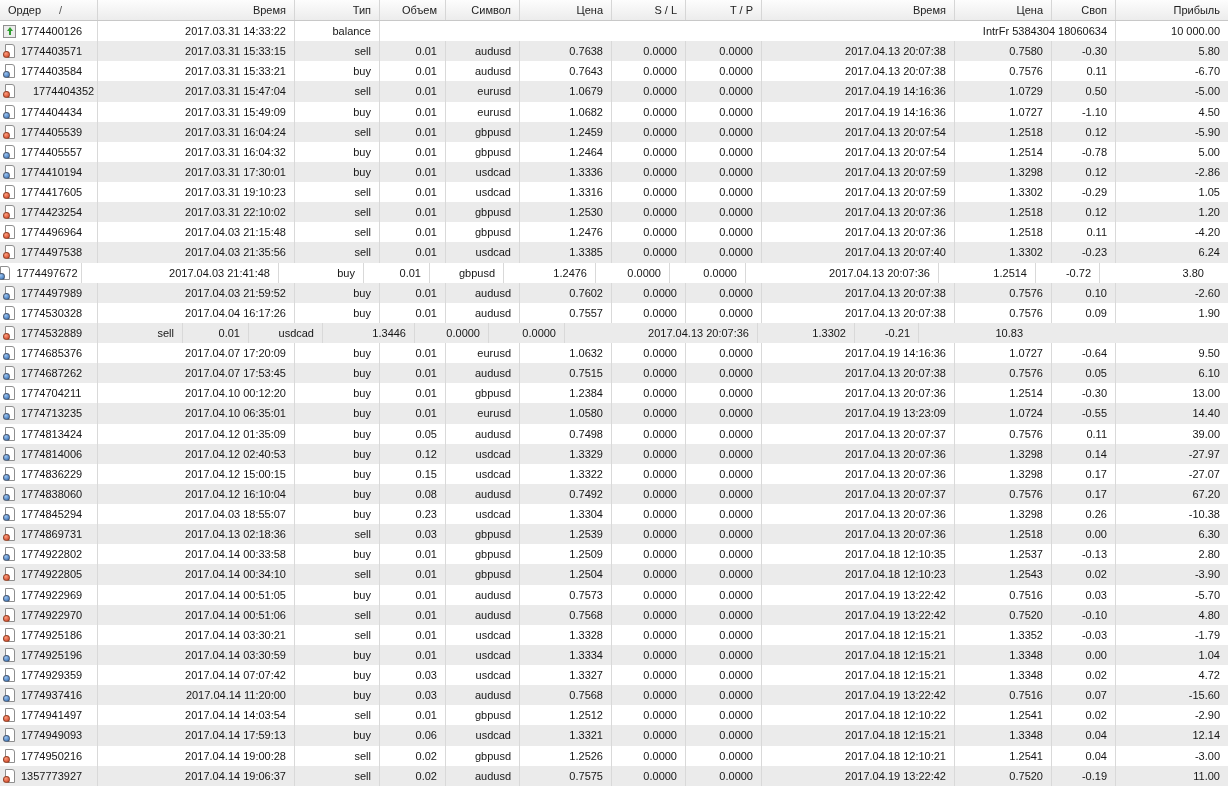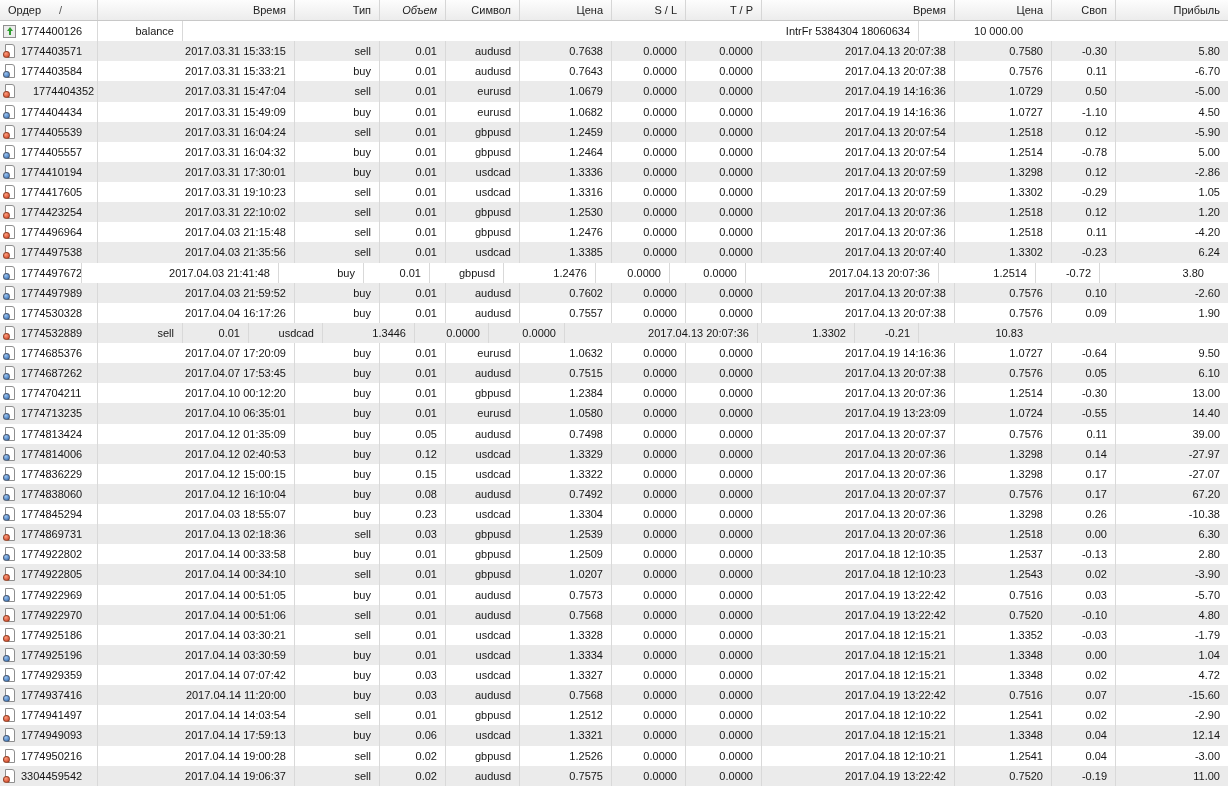--- a/index.html
+++ b/index.html
@@ -61,21 +61,21 @@
       <div class="hcell" style="width: 98px;">
         <span>Ордер</span>
         <span class="sort-ind">/</span>
       </div>
       <div class="hcell right" style="width: 197px;">
         <span>Время</span>
       </div>
       <div class="hcell right" style="width: 85px;">
         <span>Тип</span>
       </div>
-      <div class="hcell right" style="width: 66px; font-style: italic;">
+      <div class="hcell right" style="width: 66px;">
         <span>Объем</span>
       </div>
       <div class="hcell right" style="width: 74px;">
         <span>Символ</span>
       </div>
       <div class="hcell right" style="width: 92px;">
         <span>Цена</span>
       </div>
       <div class="hcell right" style="width: 74px;">
         <span>S / L</span>
@@ -98,20 +98,21 @@
     </div>
   <div class="rows" id="rows-container">
       <div class="row">
         <div class="cell left" style="width: 98px;">
           <span class="balance-icon">
             <span class="bal-tri" style="border-bottom-color: rgb(47, 158, 47);"></span>
             <span class="bal-stem" style="background: rgb(47, 158, 47);"></span>
           </span>
           <span class="order-num">1774400126</span>
         </div>
+        <div class="cell" style="width: 197px;">2017.03.31 14:33:22</div>
         <div class="cell" style="width: 85px;">balance</div>
         <div class="cell noborder" style="width: 382px;"></div>
         <div class="cell" style="width: 354px;">IntrFr 5384304 18060634</div>
         <div class="cell last" style="width: 112px;">10 000.00</div>
       </div>
       <div class="row striped">
         <div class="cell left" style="width: 98px;">
           <span class="doc-icon">
             <span class="doc-page"></span>
             <span class="doc-ball" style="background: radial-gradient(circle at 35% 30%, rgb(255, 157, 125), rgb(204, 61, 31));"></span>
@@ -324,21 +325,21 @@
         <div class="cell" style="width: 74px;">usdcad</div>
         <div class="cell" style="width: 92px;">1.3385</div>
         <div class="cell" style="width: 74px;">0.0000</div>
         <div class="cell" style="width: 76px;">0.0000</div>
         <div class="cell" style="width: 193px;">2017.04.13 20:07:40</div>
         <div class="cell" style="width: 97px;">1.3302</div>
         <div class="cell" style="width: 64px;">-0.23</div>
         <div class="cell last" style="width: 112px;">6.24</div>
       </div>
       <div class="row">
-        <div class="cell left" style="width: 82px;">
+        <div class="cell left" style="width: 82px; justify-content: center;">
           <span class="doc-icon">
             <span class="doc-page"></span>
             <span class="doc-ball" style="background: radial-gradient(circle at 35% 30%, rgb(156, 196, 240), rgb(47, 108, 181));"></span>
           </span>
           <span class="order-num">1774497672</span>
         </div>
         <div class="cell" style="width: 197px;">2017.04.03 21:41:48</div>
         <div class="cell" style="width: 85px;">buy</div>
         <div class="cell" style="width: 66px;">0.01</div>
         <div class="cell" style="width: 74px;">gbpusd</div>
@@ -634,21 +635,21 @@
           <span class="doc-icon">
             <span class="doc-page"></span>
             <span class="doc-ball" style="background: radial-gradient(circle at 35% 30%, rgb(255, 157, 125), rgb(204, 61, 31));"></span>
           </span>
           <span class="order-num">1774922805</span>
         </div>
         <div class="cell" style="width: 197px;">2017.04.14 00:34:10</div>
         <div class="cell" style="width: 85px;">sell</div>
         <div class="cell" style="width: 66px;">0.01</div>
         <div class="cell" style="width: 74px;">gbpusd</div>
-        <div class="cell" style="width: 92px;">1.0207</div>
+        <div class="cell" style="width: 92px;">1.2504</div>
         <div class="cell" style="width: 74px;">0.0000</div>
         <div class="cell" style="width: 76px;">0.0000</div>
         <div class="cell" style="width: 193px;">2017.04.18 12:10:23</div>
         <div class="cell" style="width: 97px;">1.2543</div>
         <div class="cell" style="width: 64px;">0.02</div>
         <div class="cell last" style="width: 112px;">-3.90</div>
       </div>
       <div class="row">
         <div class="cell left" style="width: 98px;">
           <span class="doc-icon">
@@ -828,21 +829,21 @@
         <div class="cell" style="width: 97px;">1.2541</div>
         <div class="cell" style="width: 64px;">0.04</div>
         <div class="cell last" style="width: 112px;">-3.00</div>
       </div>
       <div class="row striped">
         <div class="cell left" style="width: 98px;">
           <span class="doc-icon">
             <span class="doc-page"></span>
             <span class="doc-ball" style="background: radial-gradient(circle at 35% 30%, rgb(255, 157, 125), rgb(204, 61, 31));"></span>
           </span>
-          <span class="order-num">3304459542</span>
+          <span class="order-num">1357773927</span>
         </div>
         <div class="cell" style="width: 197px;">2017.04.14 19:06:37</div>
         <div class="cell" style="width: 85px;">sell</div>
         <div class="cell" style="width: 66px;">0.02</div>
         <div class="cell" style="width: 74px;">audusd</div>
         <div class="cell" style="width: 92px;">0.7575</div>
         <div class="cell" style="width: 74px;">0.0000</div>
         <div class="cell" style="width: 76px;">0.0000</div>
         <div class="cell" style="width: 193px;">2017.04.19 13:22:42</div>
         <div class="cell" style="width: 97px;">0.7520</div>

